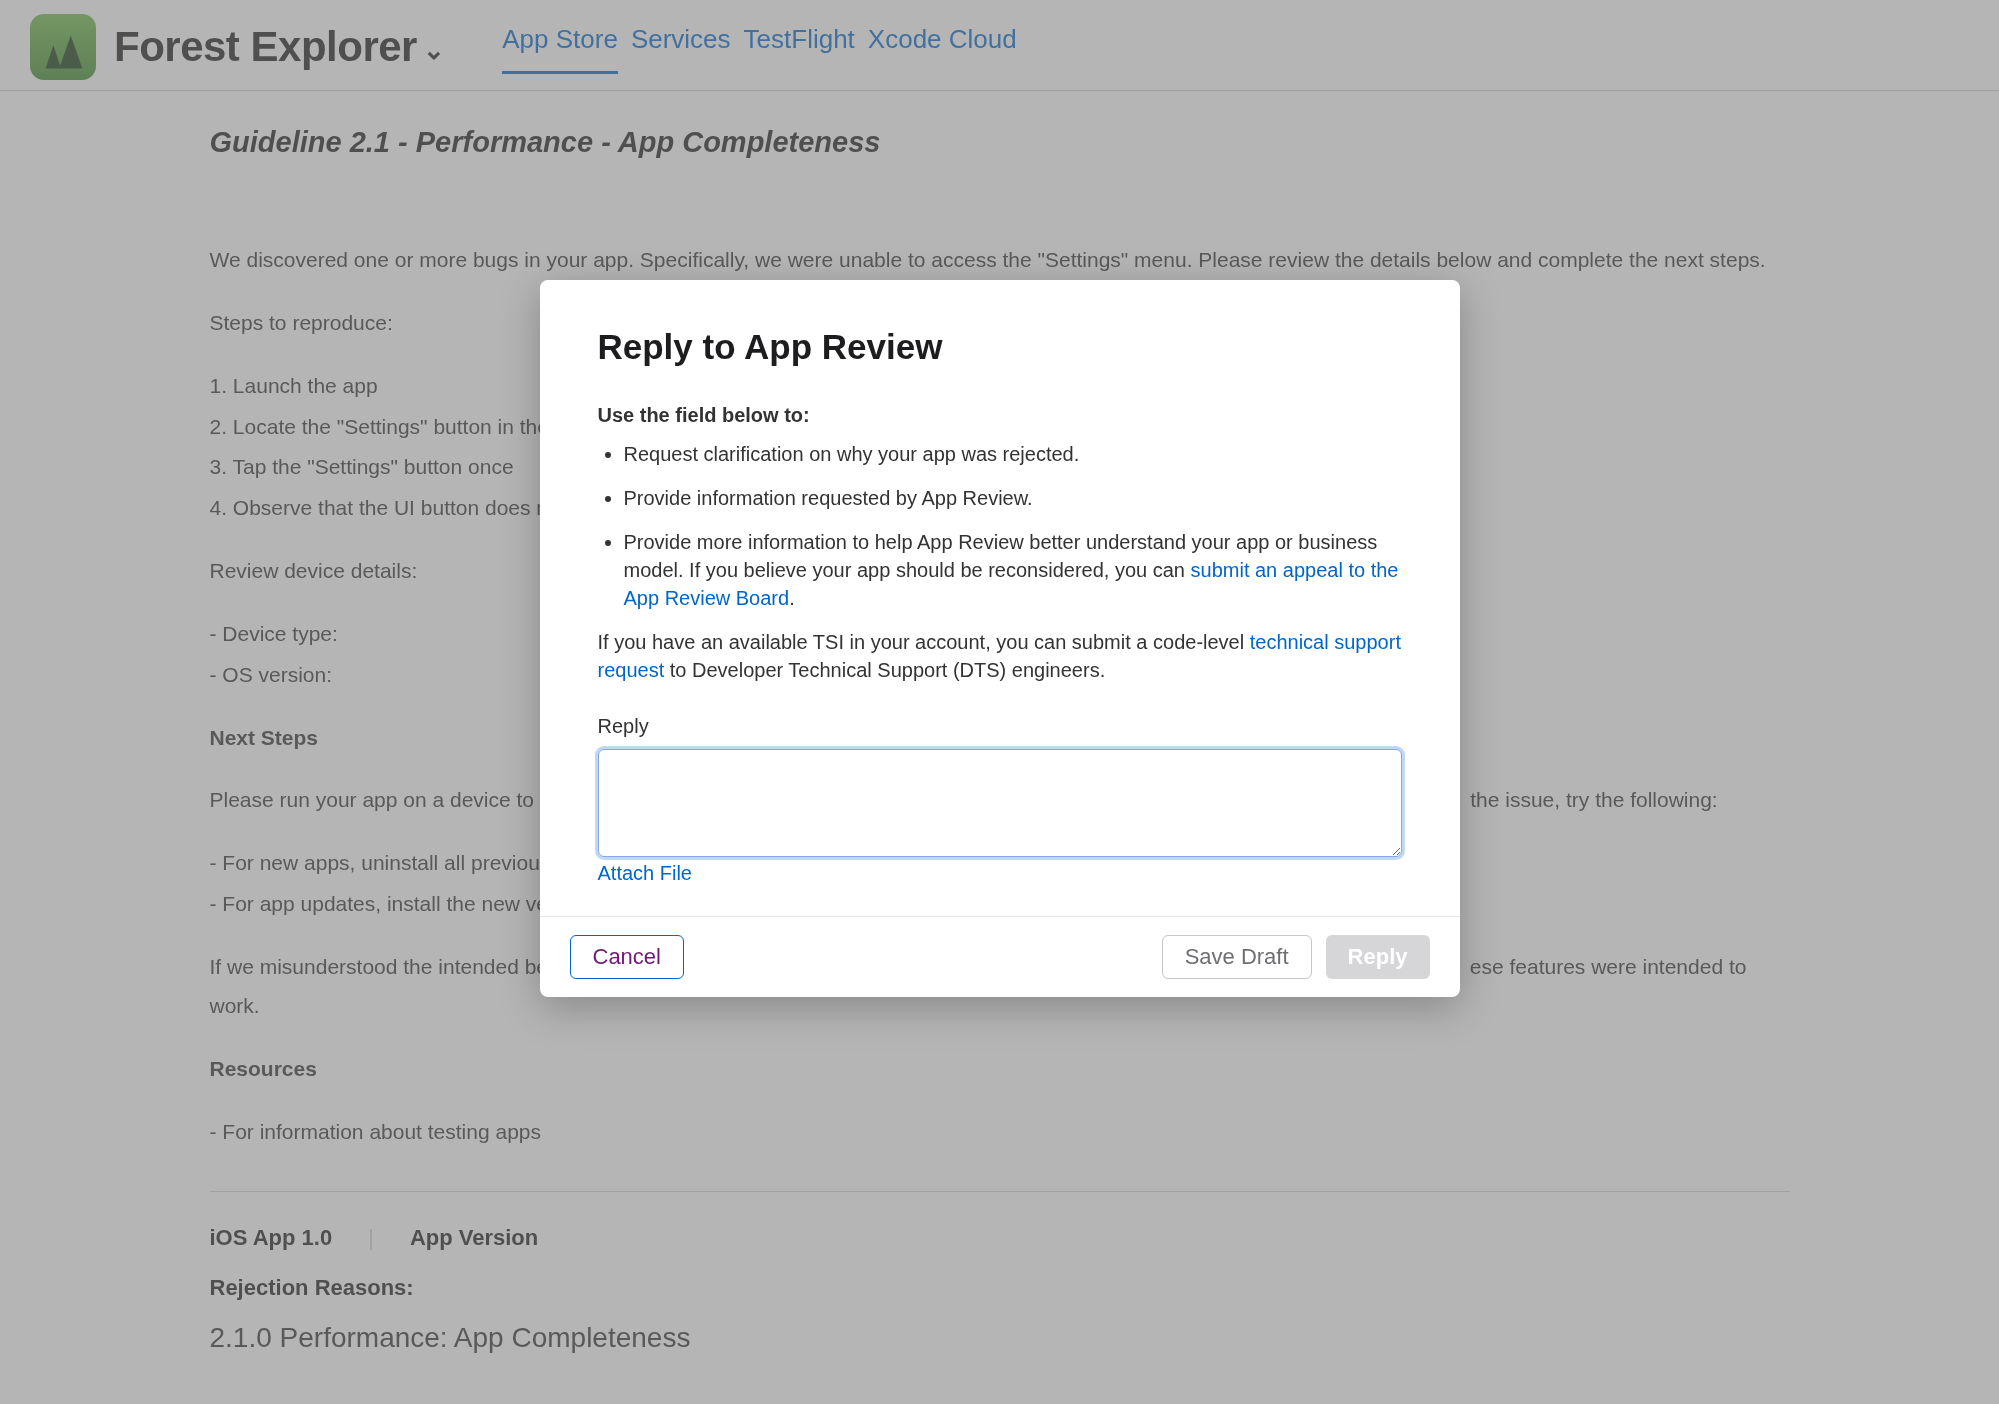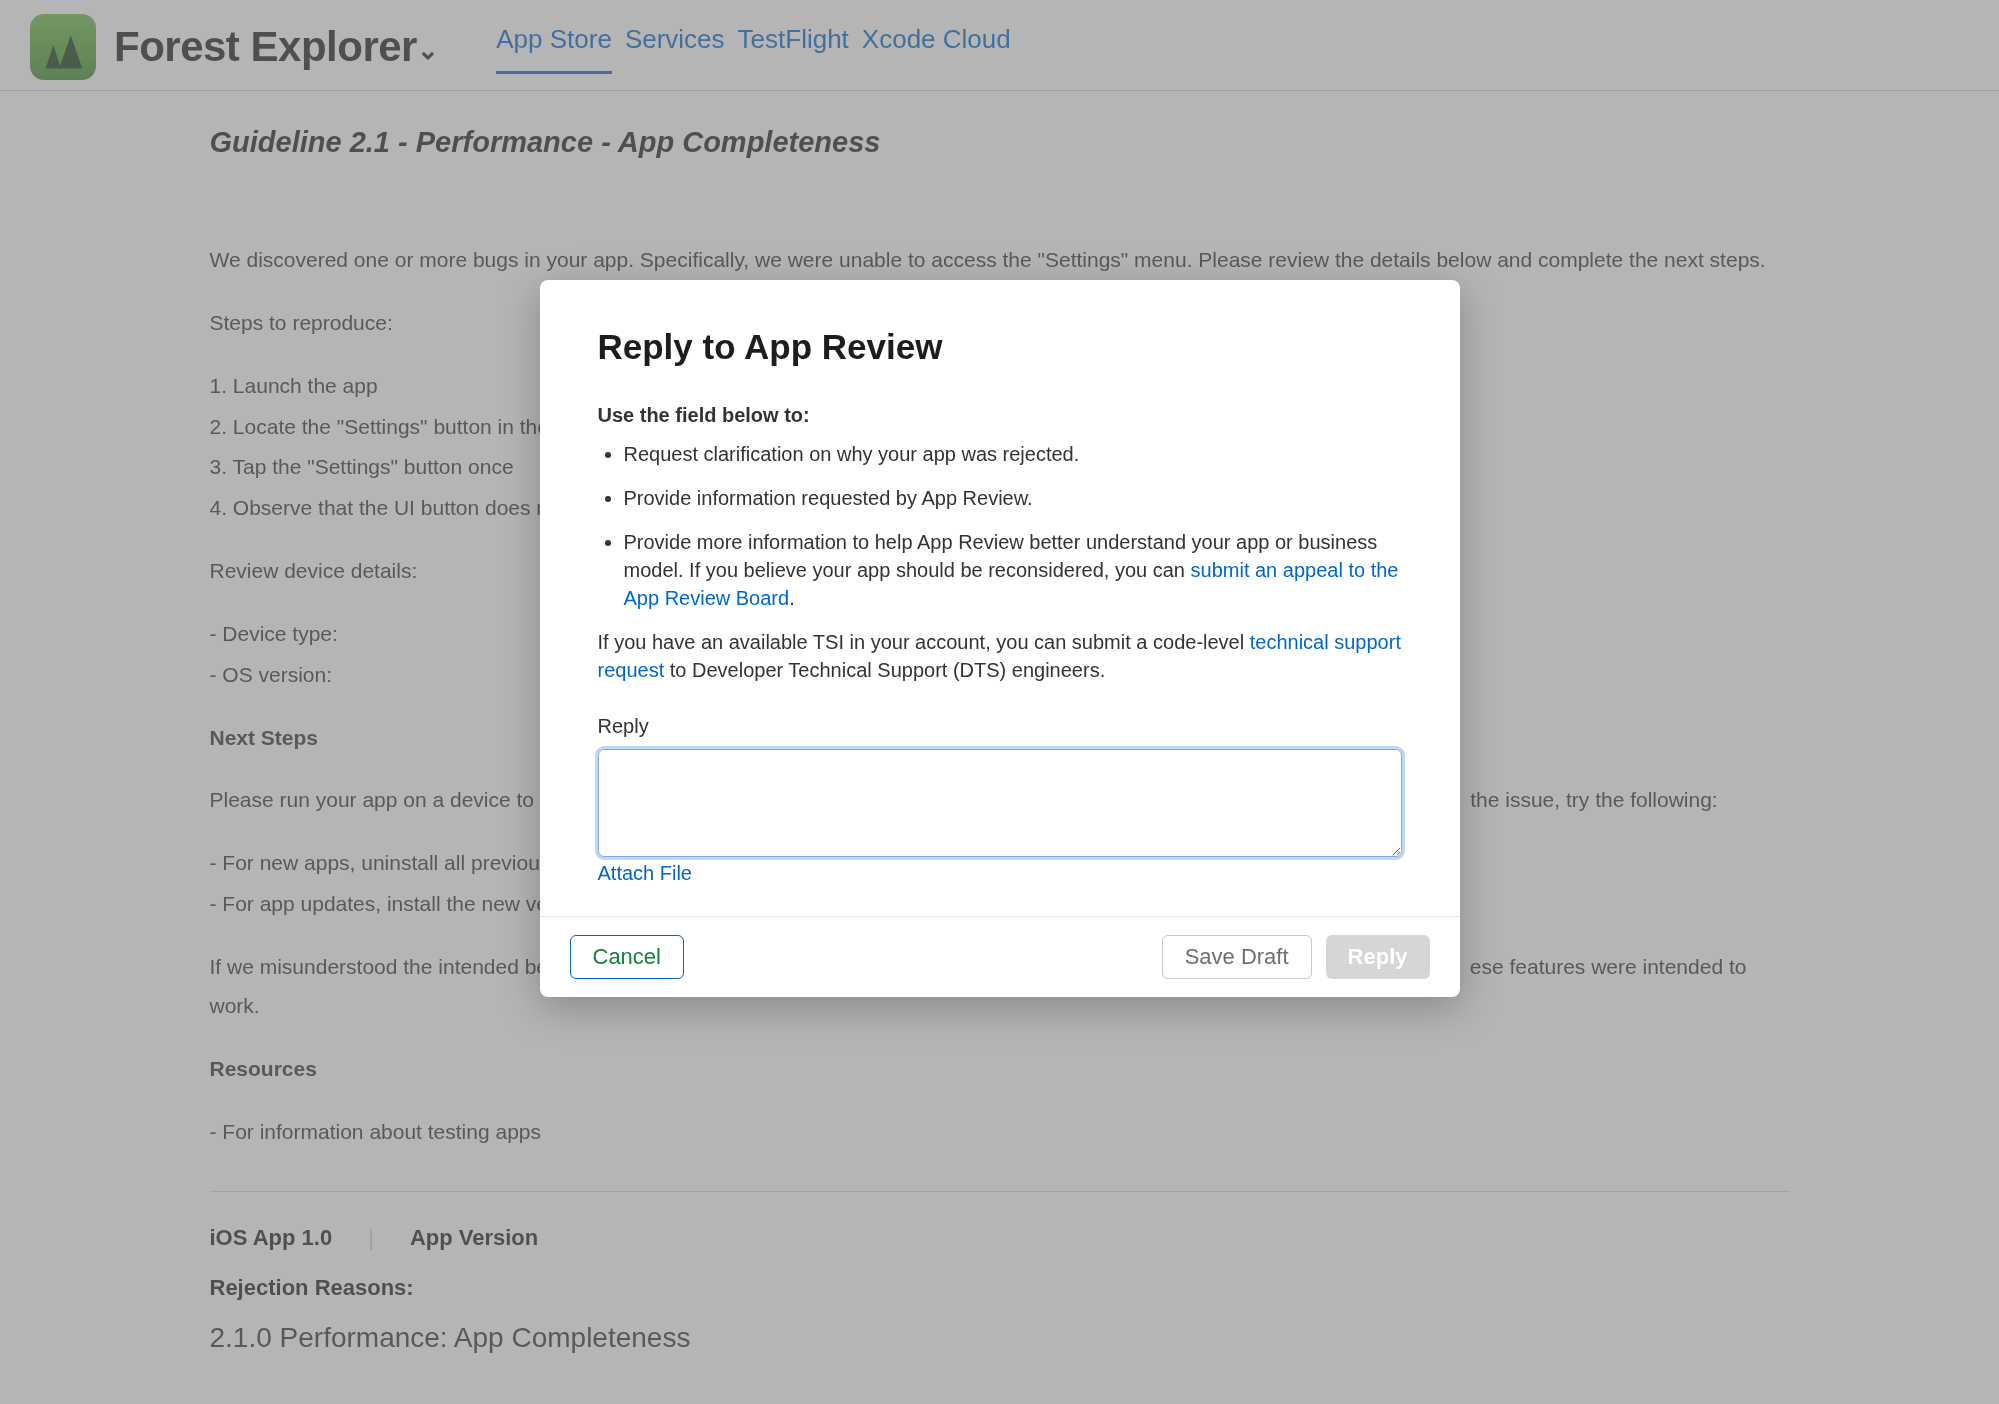--- a/index.html
+++ b/index.html
@@ -29,20 +29,21 @@
       display: flex; align-items: flex-end; justify-content: center;
       overflow: hidden;
     }
     .app-icon svg { width: 58px; height: 58px; }
     .app-title {
       font-size: 42px;
       font-weight: 700;
       letter-spacing: -0.5px;
       display: flex;
       align-items: center;
+      gap: 6px;
     }
     .chevron-icon { font-size: 26px; position: relative; top: 4px; }
     .nav-tabs {
       display: flex;
       gap: 13px;
       margin-left: 40px;
       align-self: flex-end;
       padding-bottom: 6px;
     }
     .nav-tab {
@@ -130,21 +131,21 @@
     .btn {
       font-size: 22px;
       padding: 8px 22px;
       border-radius: 6px;
       cursor: pointer;
       font-family: inherit;
     }
     .btn-cancel {
       background: #fff;
       border: 1px solid #0066cc;
-      color: #15803d;
+      color: #701a75;
     }
     .btn-save {
       background: #fff;
       border: 1px solid #c7c7cc;
       color: #6e6e73;
     }
     .btn-reply {
       background: #d6d6d9;
       border: none;
       color: #fff;

